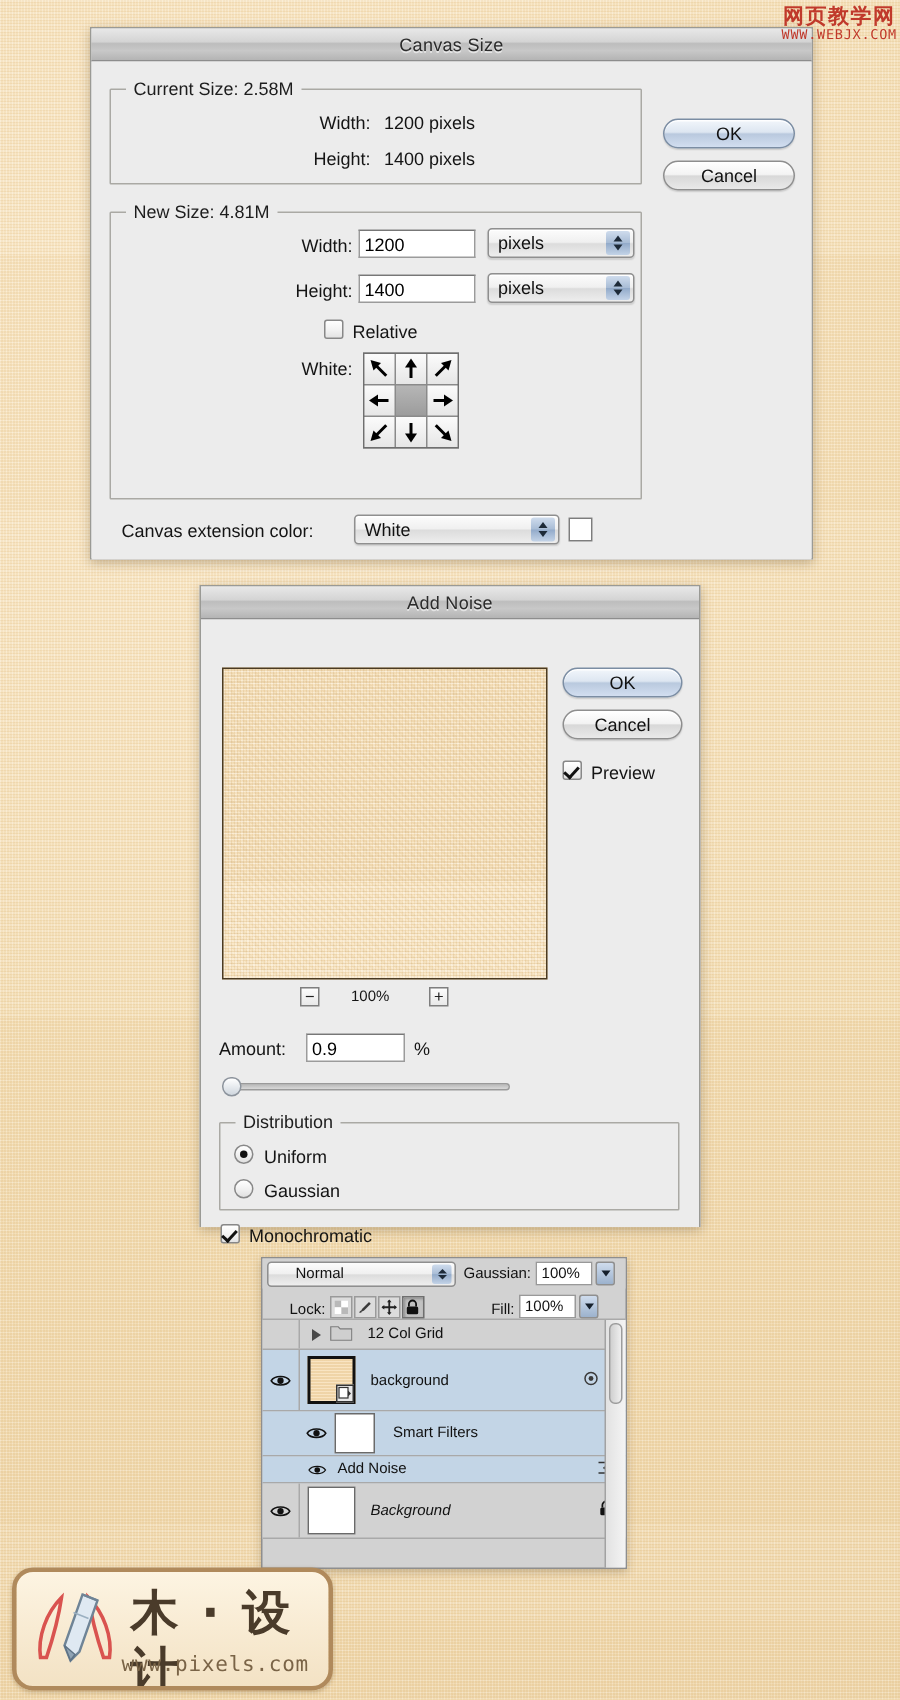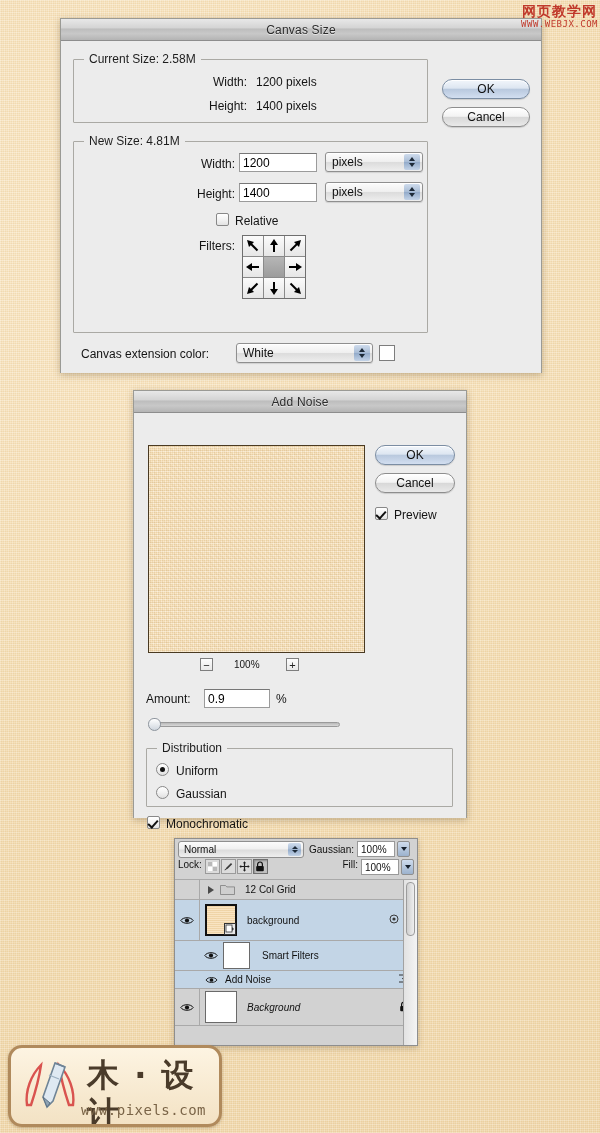--- a/index.html
+++ b/index.html
@@ -275,21 +275,21 @@
   .blend-popup {
     position: relative;
     height: 17px;
     width: 126px;
     border: 1px solid #8f8f8f;
     border-radius: 3px;
     background: linear-gradient(to bottom, #fcfcfc 0%, #f0f0f0 47%, #dcdcdc 53%, #efefef 100%);
     box-sizing: border-box;
     display: flex;
     align-items: center;
-    padding-left: 5px;
+    padding-left: 18px;
     font-size: 10px;
   }
   .blend-popup .arrows {
     position: absolute;
     right: 2px; top: 1px; bottom: 1px;
     width: 13px;
     border-radius: 2px;
     background: linear-gradient(to bottom, #cfdced 0%, #a9bdd6 48%, #93abca 52%, #c3d3e7 100%);
     display: flex; flex-direction: column;
     align-items: center; justify-content: center; gap: 1px;
@@ -474,21 +474,21 @@
       <span>pixels</span>
       <span class="arrows">
           <i class="up"></i>
           <i class="dn"></i>
         </span>
     </div>
 
     <div class="cbox" style="left:155px; top:172px;"></div>
     <span class="lbl" style="left:174px; top:173px;">Relative</span>
 
-    <span class="lbl right" style="left:110px; top:198px; width:64px;">Filters:</span>
+    <span class="lbl right" style="left:110px; top:198px; width:64px;">White:</span>
 
     <div class="anchor-grid" style="left:181px; top:194px;">
       <div class="anchor-cell">
         <svg width="20" height="20" viewBox="0 0 20 20">
             <g stroke="#000" stroke-width="2" fill="none">
               <path d="M14.5 14.5 L6.5 6.5"></path>
             </g>
             <path d="M4 4 L11 6 L6 11 Z" fill="#000"></path>
           </svg>
       </div>
@@ -635,21 +635,21 @@
     <div style="display:flex; align-items:center;">
       <div class="numfield">
         <span>100%</span>
       </div>
       <div class="mini-arrow">
           <i></i>
         </div>
     </div>
   </div>
 
-  <div class="lp-row" style="height:21px; display:flex; align-items:flex-start; padding:0 3px; gap:3px; border-bottom:1px solid #a9a9a9;">
+  <div class="lp-row" style="height:21px; display:flex; align-items:flex-end; padding:0 18px; gap:3px; border-bottom:1px solid #a9a9a9;">
     <span style="font-size:10px;">Lock:</span>
     <div style="display:flex; gap:1px;">
       <div class="lock-btn">
         <svg width="9" height="9" viewBox="0 0 9 9">
             <rect x="0" y="0" width="4.5" height="4.5" fill="#b9b9b9"></rect>
             <rect x="4.5" y="4.5" width="4.5" height="4.5" fill="#b9b9b9"></rect>
             <rect x="4.5" y="0" width="4.5" height="4.5" fill="#fff"></rect>
             <rect x="0" y="4.5" width="4.5" height="4.5" fill="#fff"></rect>
           </svg>
       </div>

